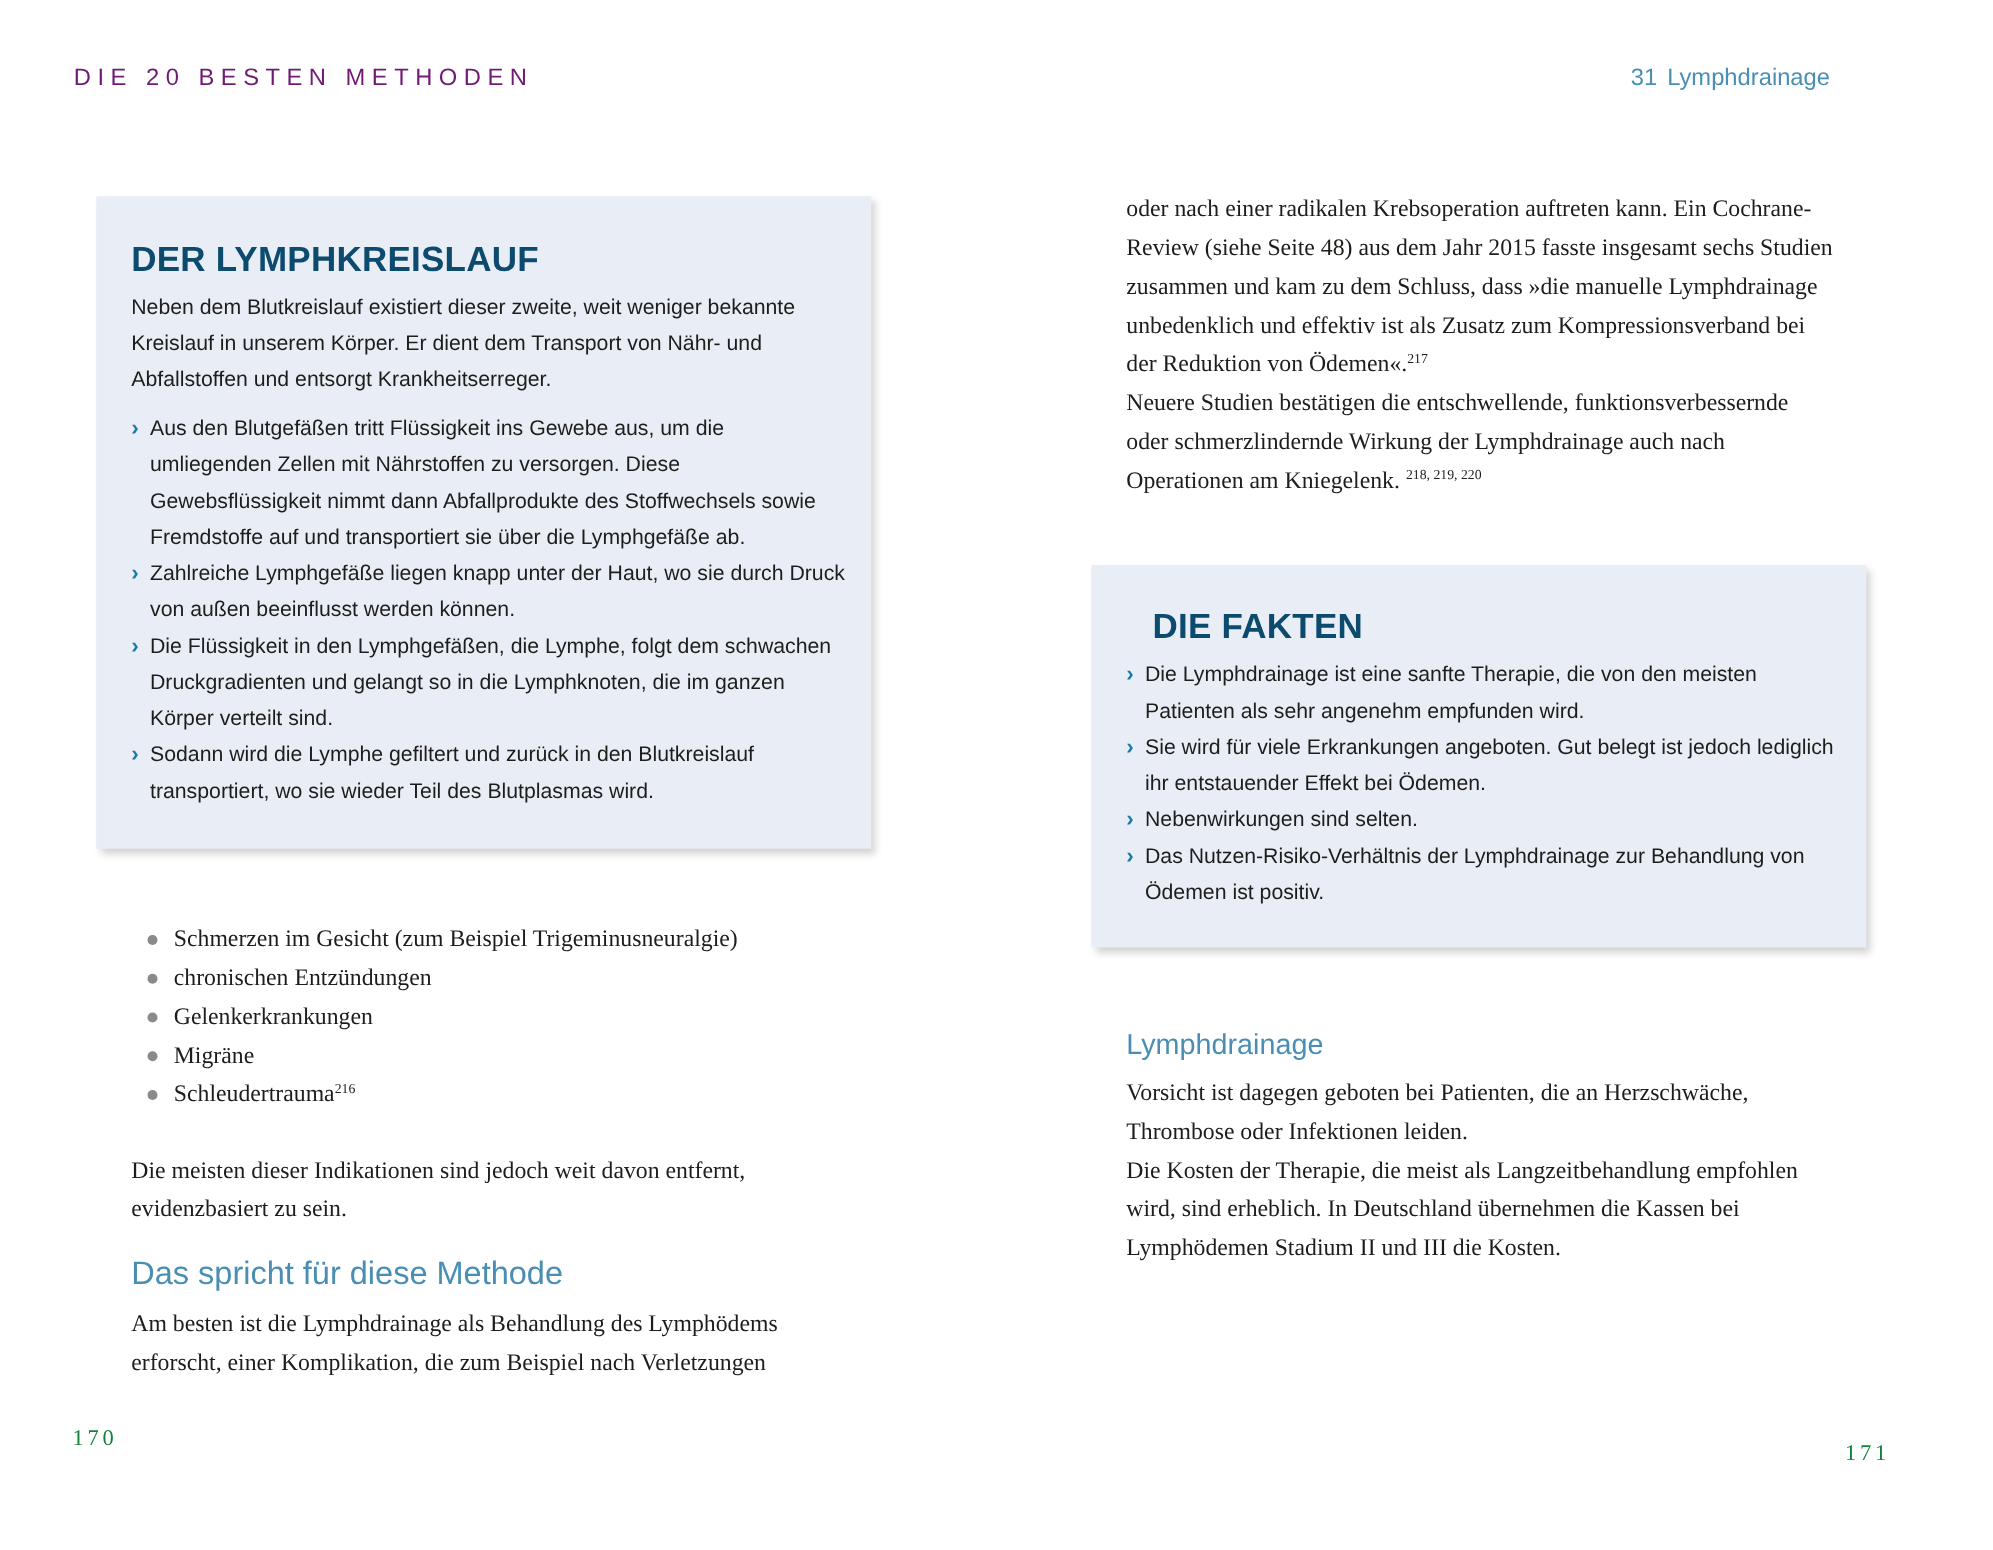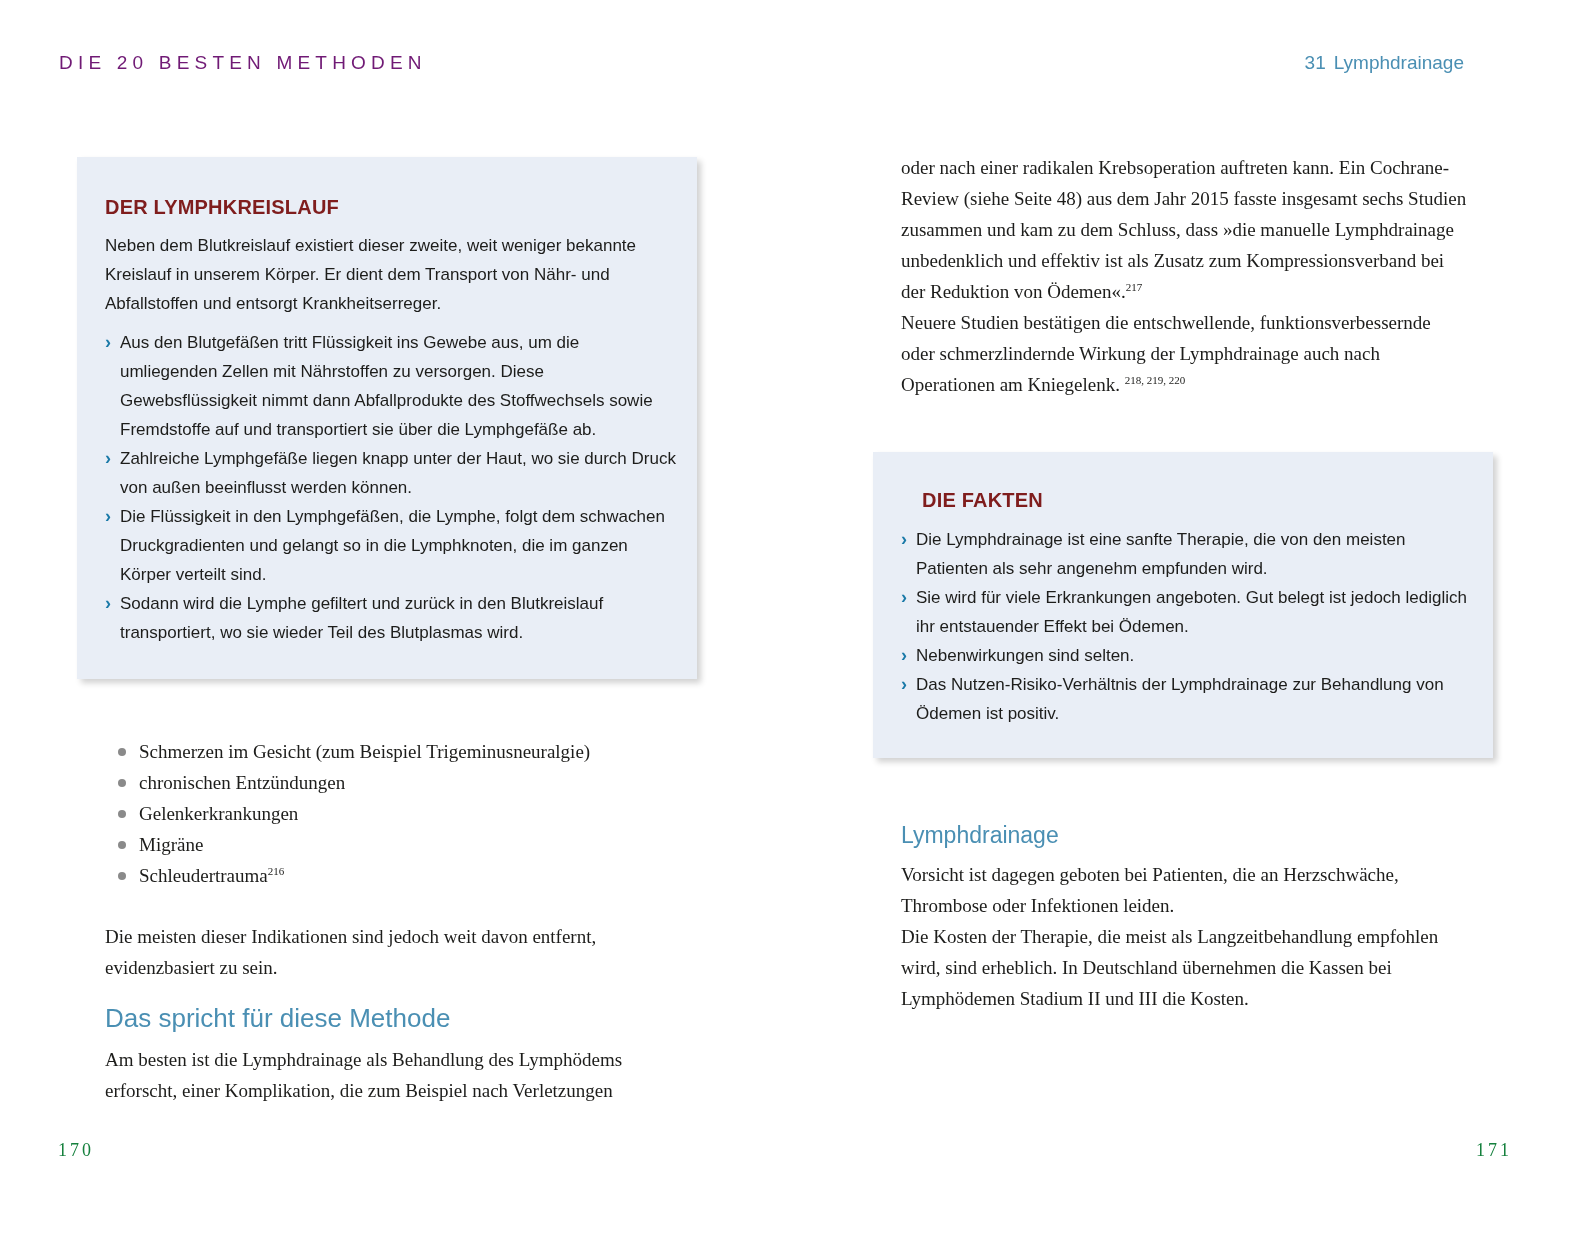--- a/index.html
+++ b/index.html
@@ -10,33 +10,33 @@
     font-family: "Liberation Sans", sans-serif; font-size: 19px; letter-spacing: 5.2px; color: #701a75;
   }
   .running-head-right {
     position: absolute; right: 130px; top: 52px;
     font-family: "Liberation Sans", sans-serif; font-size: 19px; color: #4a8fb3;
   }
   .running-head-right .num { margin-right: 8px; }
 
   .page-number { position: absolute; top: 1140px; font-family: Liberation Serif, serif; font-size: 18px; letter-spacing: 3px; color: #15803d; }
   .page-number.left { left: 58px; }
-  .page-number.right { right: 82px; }
+  .page-number.right { right: 82px; margin-top: 12px; }
 
   .box {
     position: absolute; background: #e9eef6;
     box-shadow: 4px 4px 6px rgba(0,0,0,0.18);
     font-family: "Liberation Sans", "DejaVu Sans", sans-serif;
     font-size: 17px; line-height: 29px; color: #1d1d1b;
   }
   .box-lymph { left: 77px; top: 157px; width: 620px; height: 522px; }
   .box-facts { left: 873px; top: 452px; width: 620px; height: 306px; }
   .box-title {
-    font-family: "Liberation Sans", sans-serif; font-weight: bold; font-size: 20px;
-    color: #7f1d1d; letter-spacing: 0.2px; margin: 0;
+    font-family: "Liberation Sans", sans-serif; font-weight: bold; font-size: 28px;
+    color: #0c4a6e; letter-spacing: 0.2px; margin: 0;
   }
   .box-lymph .box-title { position: absolute; left: 28px; top: 36px; }
   .box-facts .box-title { position: absolute; left: 28px; top: 34px; margin-left: 21px; }
   .box-intro { position: absolute; left: 28px; top: 74px; width: 575px; margin: 0; }
   .chev-list { list-style: none; margin: 0; padding: 0; position: absolute; }
   .box-lymph .chev-list { left: 28px; top: 171px; width: 575px; }
   .box-facts .chev-list { left: 28px; top: 73px; width: 580px; }
   .chev-list li { position: relative; padding-left: 15px; }
   .chev { position: absolute; left: 0; top: 0; color: #1b7aa8; font-weight: bold; font-size: 18px; }
 

